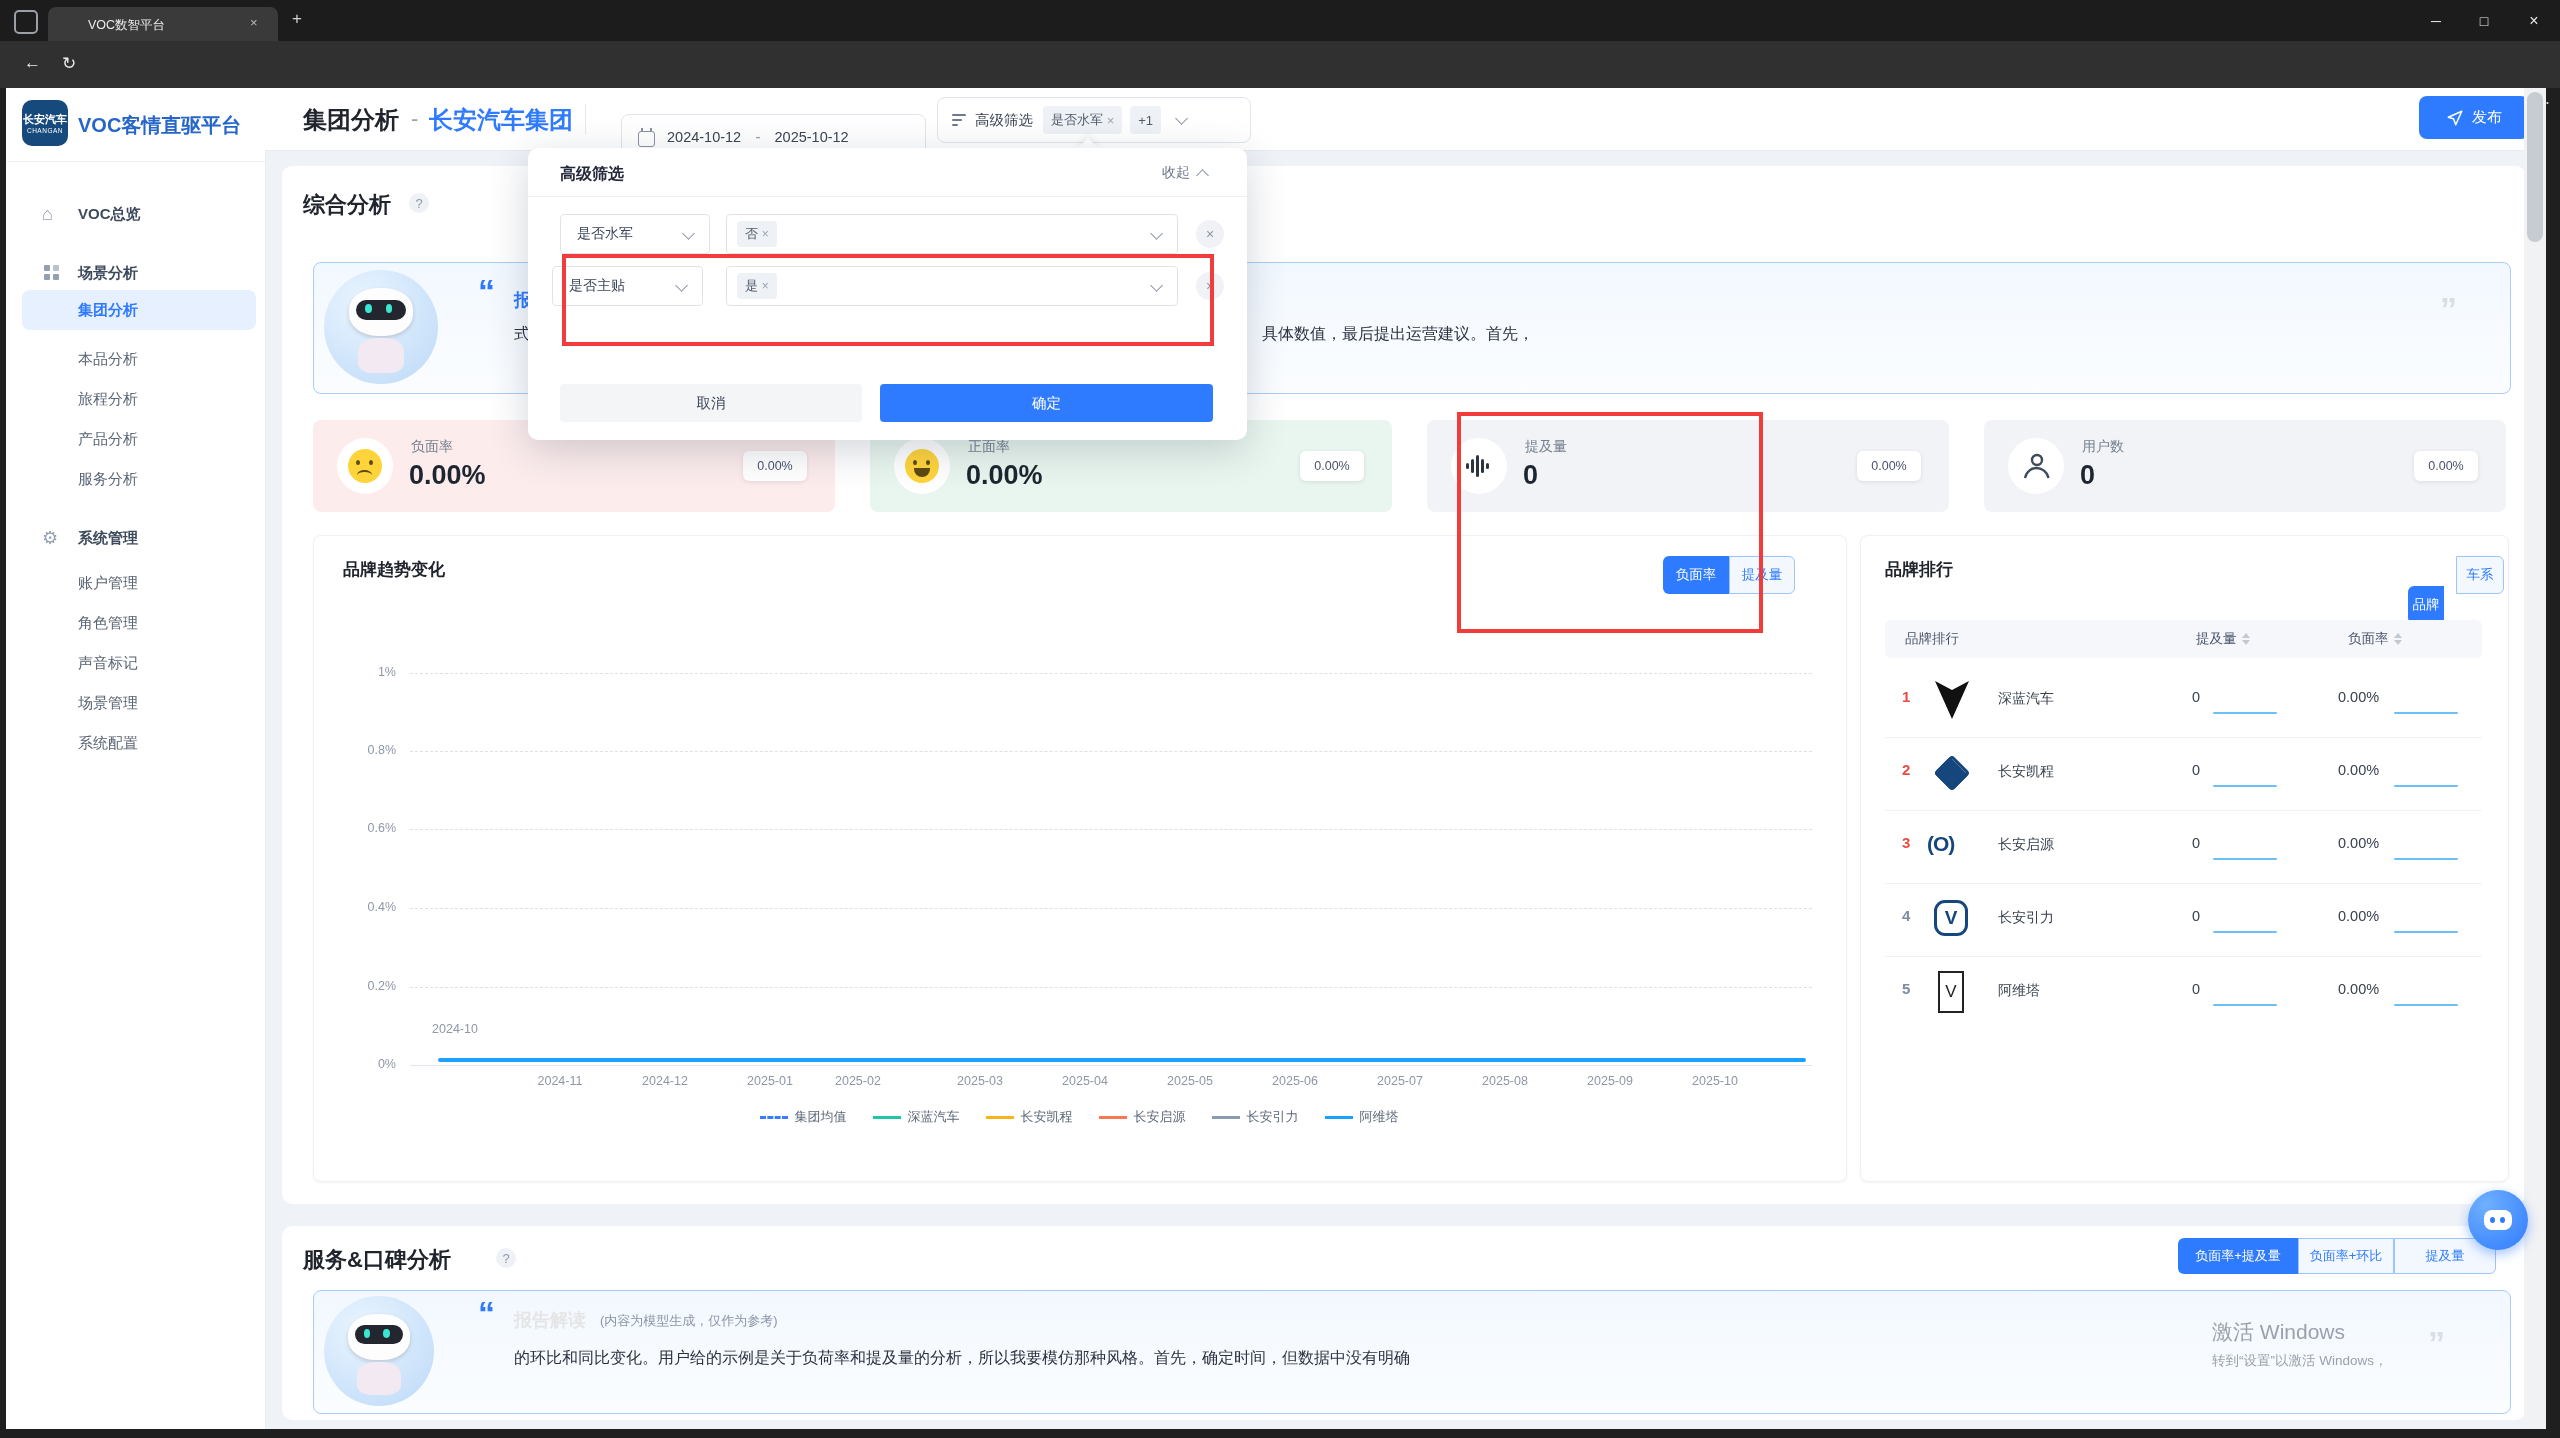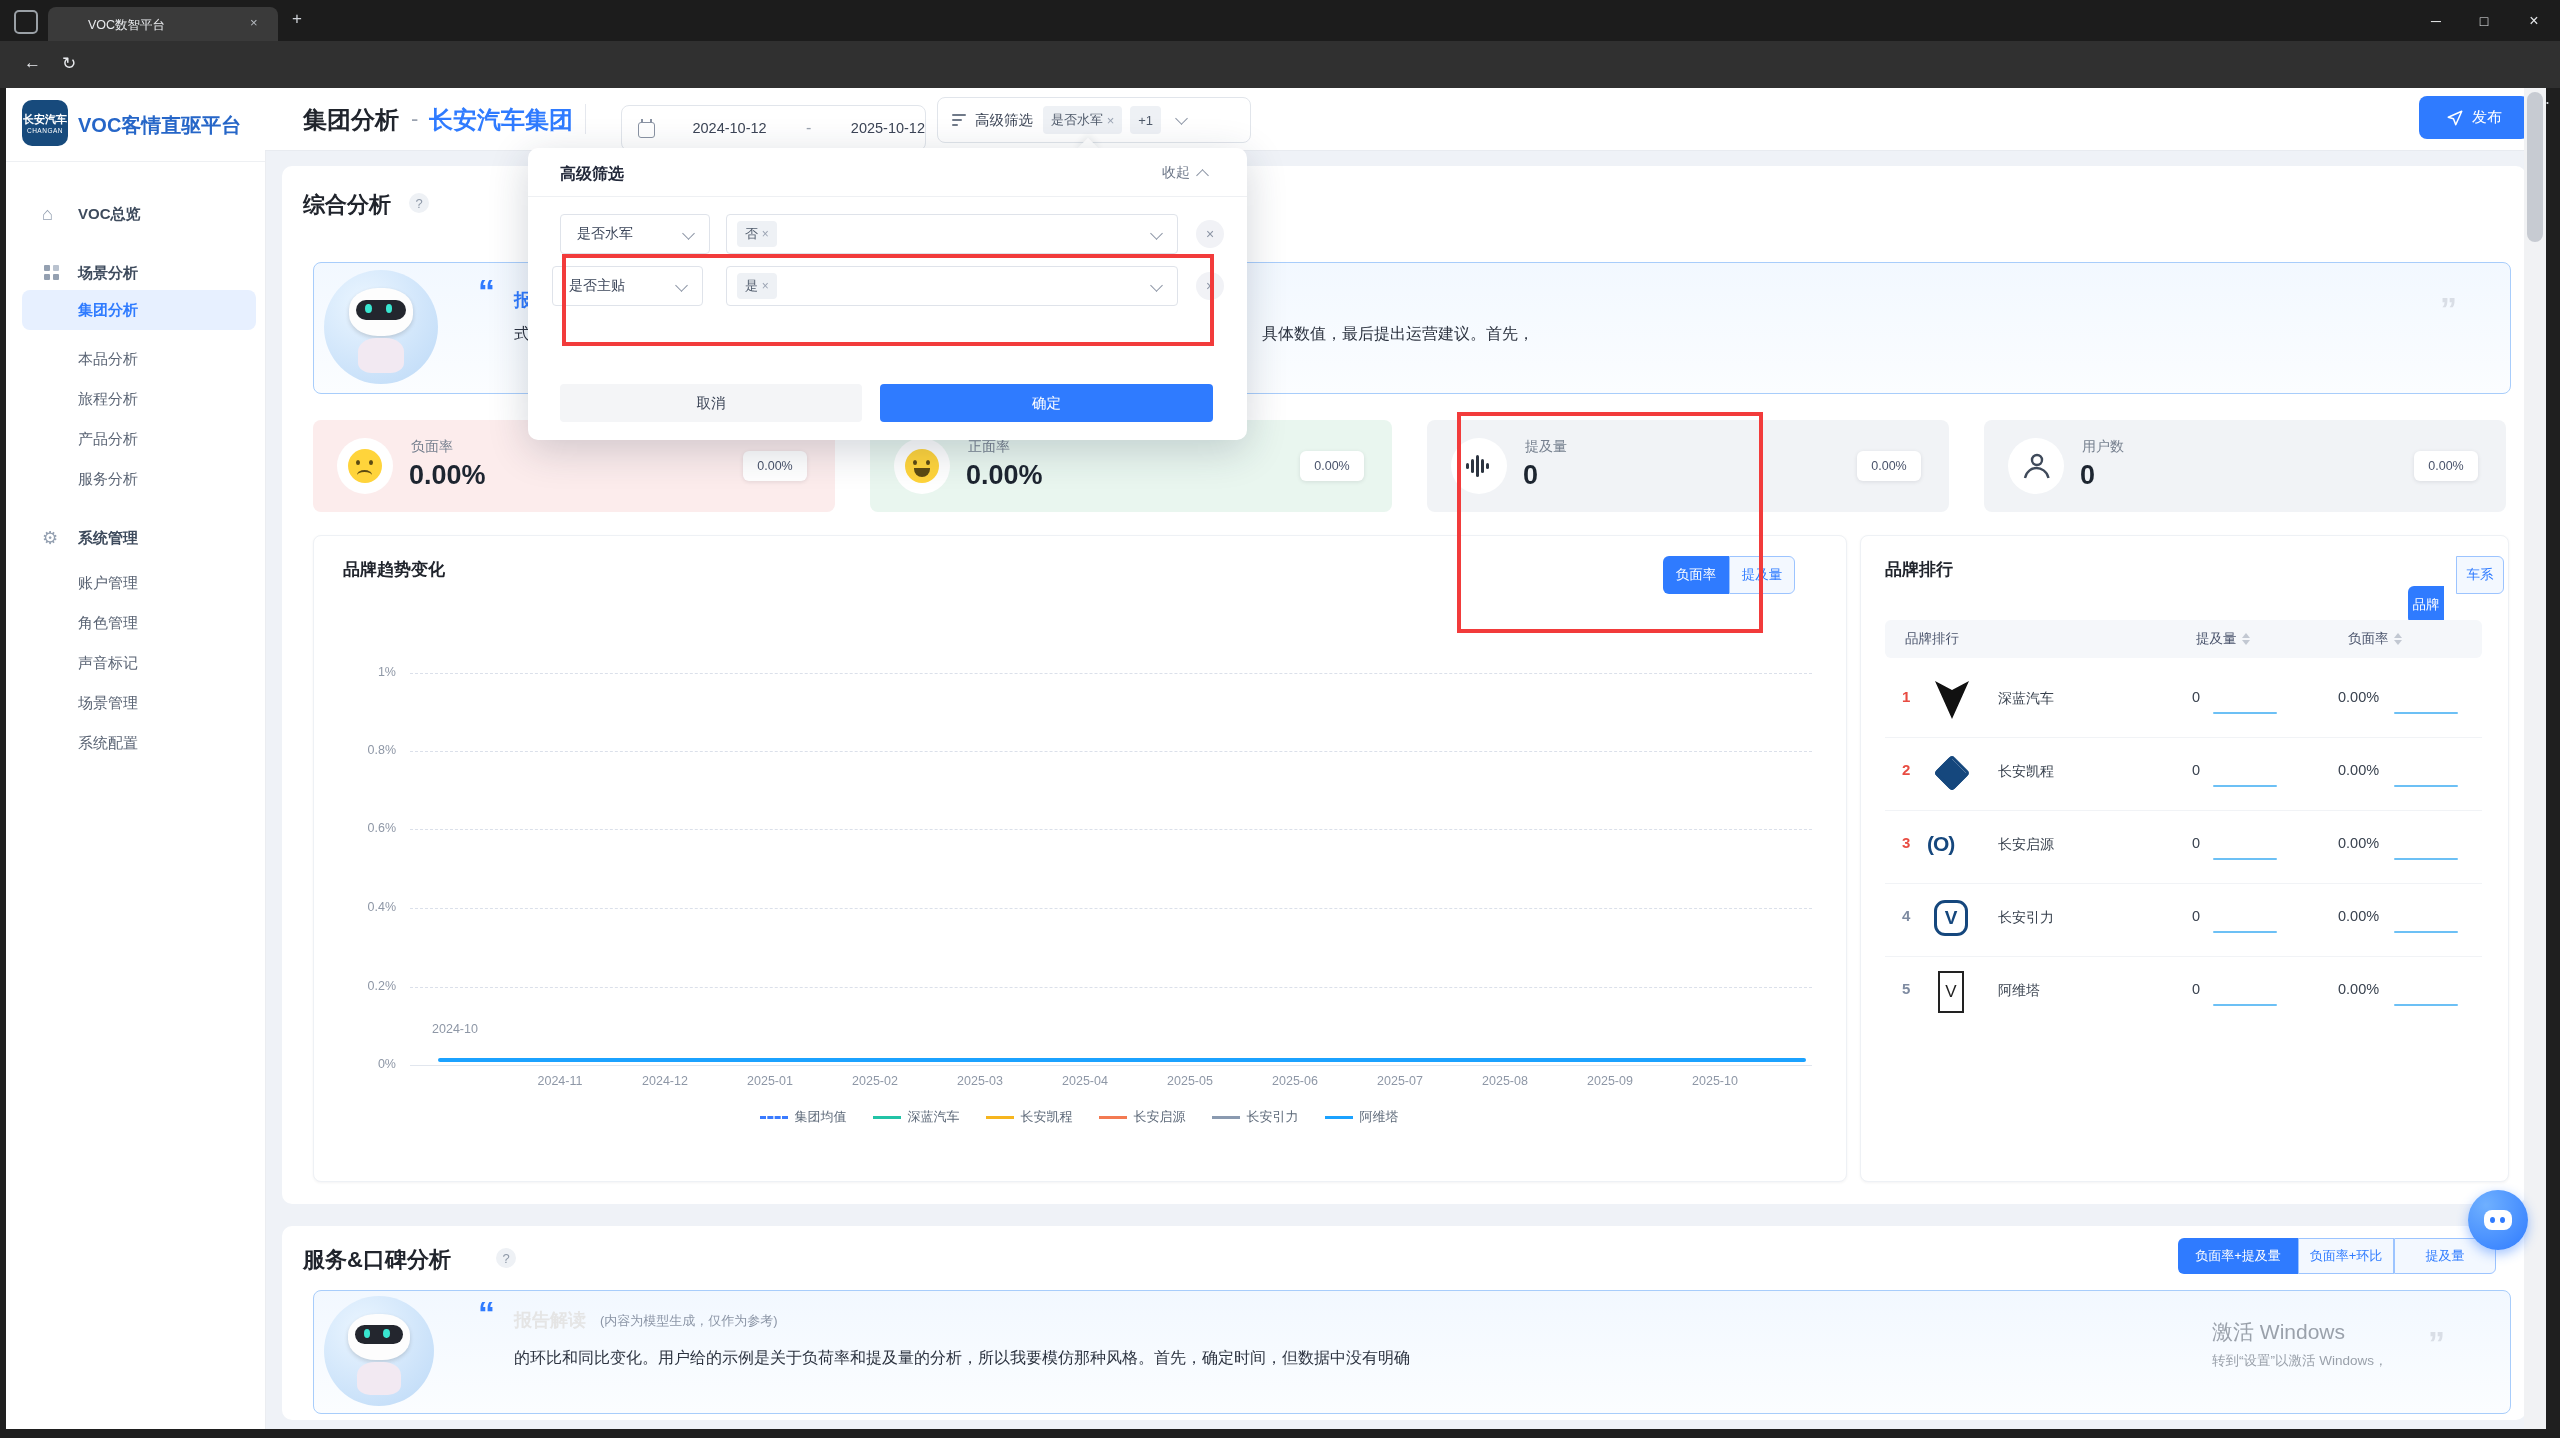--- a/index.html
+++ b/index.html
@@ -194,21 +194,21 @@
     <div class="abs side-item side-child flex" style="top:637px;">
       <span class="lbl">系统配置</span>
       </div>
   </div>
 
   <div class="abs pgheader">
     <span class="abs" style="left:38px;top:16px;font-size:24px;font-weight:700;color:#20242c;">集团分析</span>
     <span class="abs" style="left:146px;top:18px;font-size:22px;color:#9aa2af;">-</span>
     <span class="abs" style="left:164px;top:16px;font-size:24px;font-weight:700;color:#2f7bff;">长安汽车集团</span>
     <div class="abs" style="left:320px;top:16px;width:1px;height:30px;background:#e5e8ee;"></div>
-    <div class="abs pill flex" style="left:356px;top:17px;width:303px;height:44px;justify-content:space-between;">
+    <div class="abs pill flex" style="left:356px;top:26px;width:303px;height:44px;">
       <span class="cal" style="margin-left:16px;"></span>
       <span style="margin-left:12px;font-size:14.5px;color:#3c4556;">2024-10-12</span>
       <span style="margin:0 14px;color:#9aa2af;">-</span>
       <span style="font-size:14.5px;color:#3c4556;">2025-10-12</span>
     </div>
     <div class="abs pill flex" style="left:672px;top:9px;width:312px;height:44px;">
       <span class="funnel" style="margin-left:14px;width:14px;">
           <i style="width:14px;"></i>
           <i style="width:10px;"></i>
           <i style="width:6px;"></i>
@@ -312,21 +312,21 @@
     <div class="abs gline" style="left:410px;top:751px;width:1402px;"></div>
     <div class="abs gline" style="left:410px;top:829px;width:1402px;"></div>
     <div class="abs gline" style="left:410px;top:908px;width:1402px;"></div>
     <div class="abs gline" style="left:410px;top:987px;width:1402px;"></div>
     <div class="abs" style="left:410px;top:1065px;width:1402px;border-top:1px solid #e1e6ee;"></div>
     <div class="abs" style="left:438px;top:1058px;width:1368px;height:4px;background:#1ba2ff;border-radius:2px;"></div>
     <span class="abs xlab" style="left:415px;top:1022px;width:80px;text-align:center;">2024-10</span>
     <span class="abs xlab" style="left:520px;top:1074px;width:80px;text-align:center;">2024-11</span>
     <span class="abs xlab" style="left:625px;top:1074px;width:80px;text-align:center;">2024-12</span>
     <span class="abs xlab" style="left:730px;top:1074px;width:80px;text-align:center;">2025-01</span>
-    <span class="abs xlab" style="left:835px;top:1074px;width:80px;text-align:center;">2025-02</span>
+    <span class="abs xlab" style="left:835px;top:1074px;width:80px;">2025-02</span>
     <span class="abs xlab" style="left:940px;top:1074px;width:80px;text-align:center;">2025-03</span>
     <span class="abs xlab" style="left:1045px;top:1074px;width:80px;text-align:center;">2025-04</span>
     <span class="abs xlab" style="left:1150px;top:1074px;width:80px;text-align:center;">2025-05</span>
     <span class="abs xlab" style="left:1255px;top:1074px;width:80px;text-align:center;">2025-06</span>
     <span class="abs xlab" style="left:1360px;top:1074px;width:80px;text-align:center;">2025-07</span>
     <span class="abs xlab" style="left:1465px;top:1074px;width:80px;text-align:center;">2025-08</span>
     <span class="abs xlab" style="left:1570px;top:1074px;width:80px;text-align:center;">2025-09</span>
     <span class="abs xlab" style="left:1675px;top:1074px;width:80px;text-align:center;">2025-10</span>
     <div class="abs flex" style="left:343px;top:1108px;width:1472px;justify-content:center;gap:26px;font-size:13px;color:#5c6878;">
       <span class="flex">

